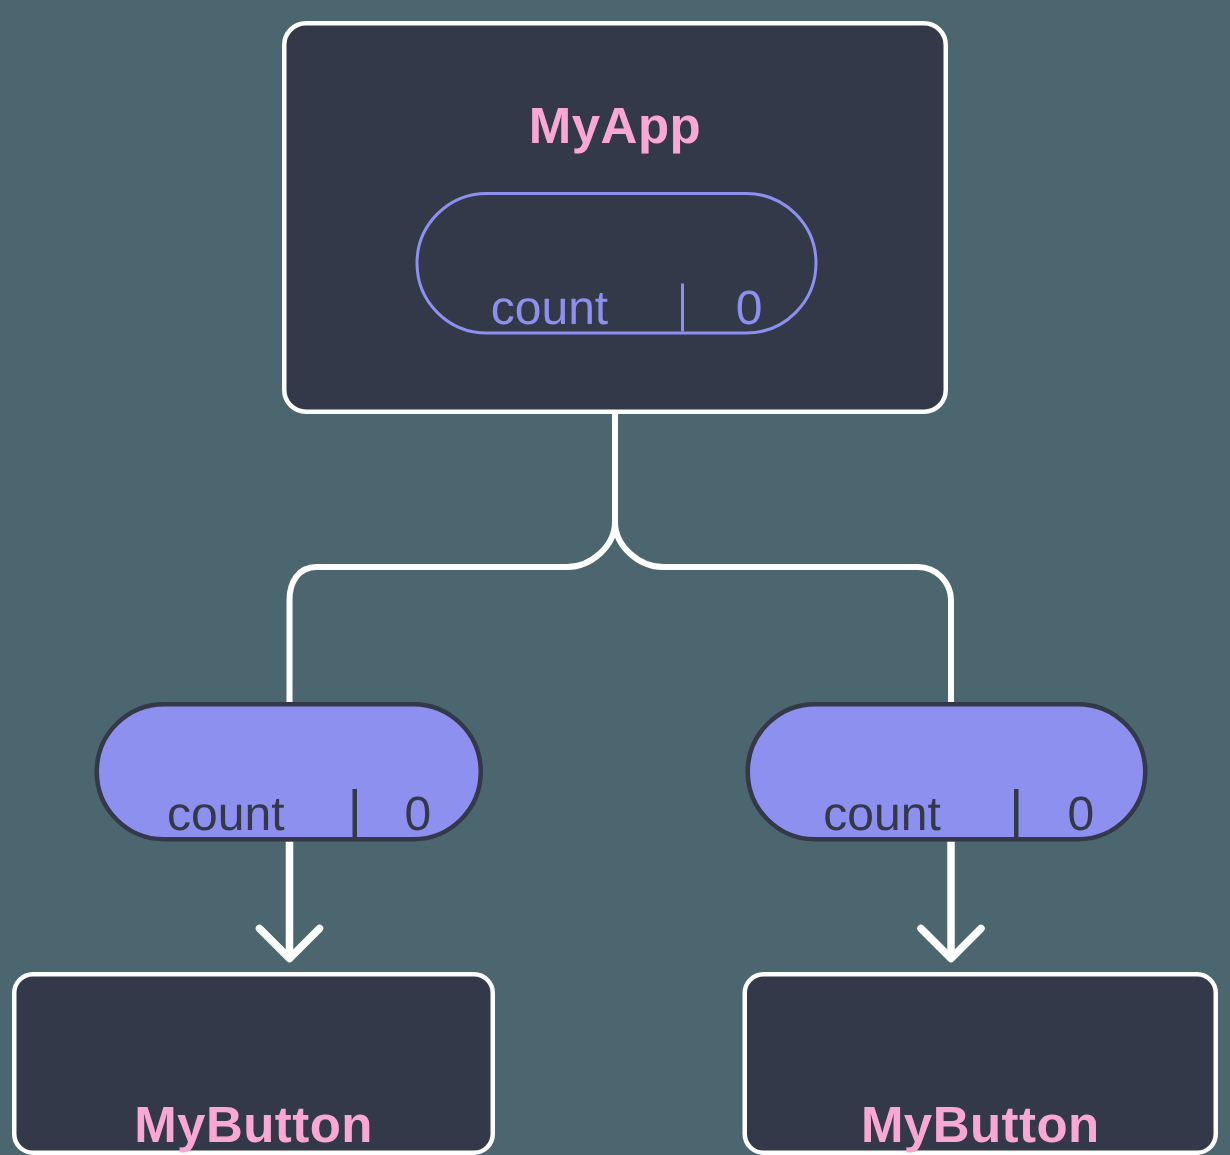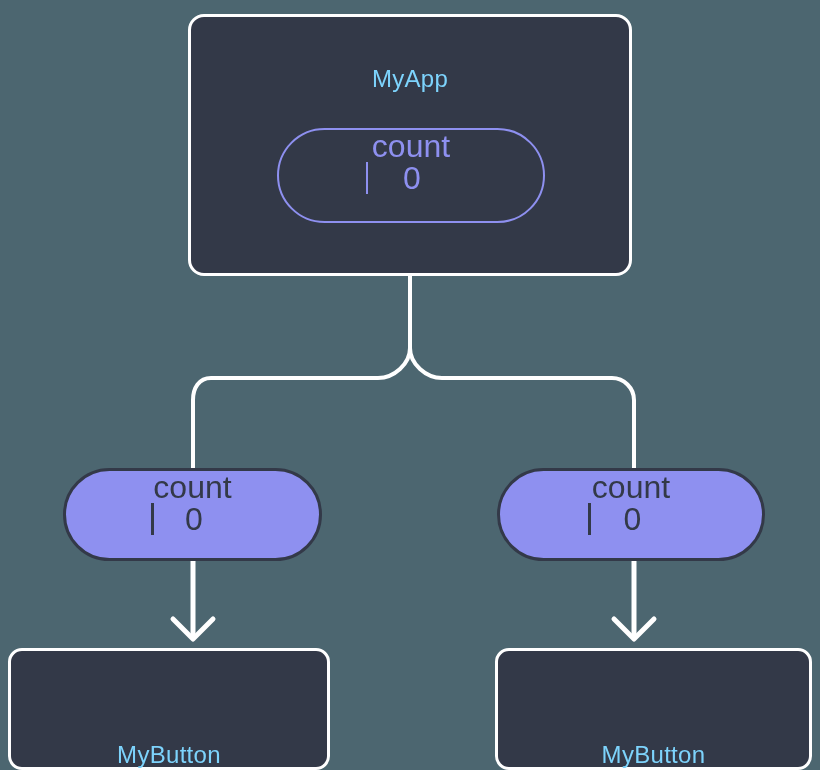--- a/index.html
+++ b/index.html
@@ -38,44 +38,43 @@
     display: flex;
     justify-content: center;
   }
   .node-box.root {
     align-items: flex-start;
   }
   .node-box.leaf {
     align-items: flex-end;
   }
   .node-title {
-    font-size: 24px;
-    font-weight: 400;
+    font-size: 34px;
+    font-weight: 700;
     letter-spacing: 0.3px;
     line-height: 1;
-    color: #7dd3fc;
+    color: #f9a8d4;
     white-space: nowrap;
   }
   .node-box.root .node-title {
     margin-top: 50px;
   }
 
   #node-myapp      { left: 188px; top: 14px;  width: 444px; height: 262px; border-radius: 16px; }
   #node-mybutton-1 { left: 8px;   top: 648px; width: 322px; height: 122px; }
   #node-mybutton-2 { left: 495px; top: 648px; width: 317px; height: 122px; }
 
   
   .state-pill {
     position: absolute;
     box-sizing: border-box;
     display: flex;
-    align-items: center;
+    align-items: flex-end;
     border-radius: 999px;
     overflow: hidden;
-    flex-direction: column;
   }
   .pill-key, .pill-val {
     display: flex;
     align-items: center;
     justify-content: center;
     box-sizing: border-box;
     font-size: 32px;
     line-height: 1;
     white-space: nowrap;
   }

